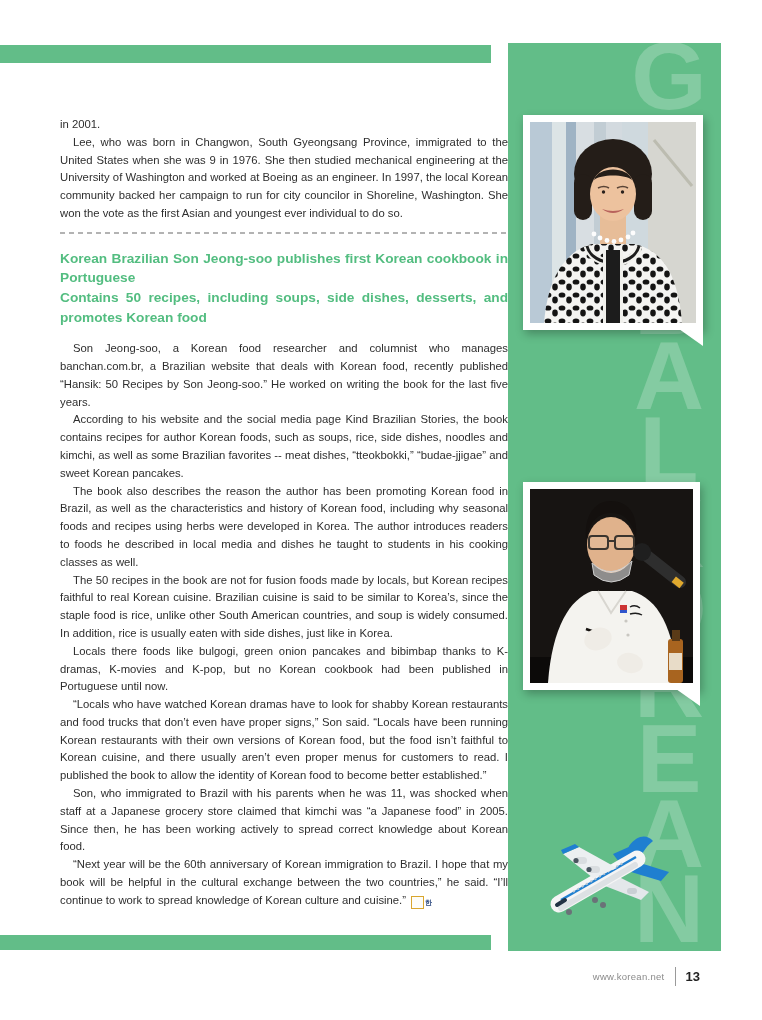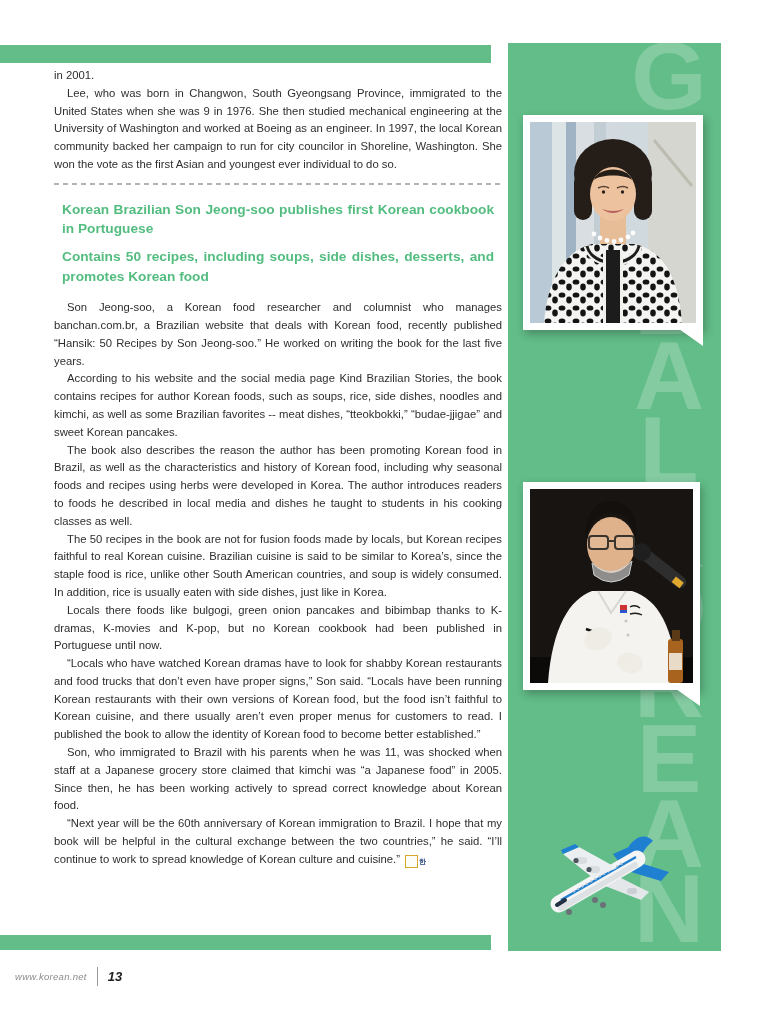--- a/index.html
+++ b/index.html
@@ -5,28 +5,28 @@
   html,body{margin:0;padding:0;background:#ffffff;}
   .page{position:relative;width:762px;height:1020px;background:#fff;overflow:hidden;
         font-family:"Liberation Sans",sans-serif;color:#2e2e2e;}
 
   
   .band{position:absolute;left:0;background:#62bd88;}
   .band-top{top:45px;width:491px;height:18px;}
   .band-bottom{top:935px;width:491px;height:15px;}
 
   
-  .text-col{position:absolute;left:54px;top:0;width:448px;padding-top:67px;}
+  .text-col{position:absolute;left:60px;top:0;width:448px;padding-top:116px;}
   .body-p{margin:0;font-size:11.3px;line-height:17.8px;text-align:justify;
           text-indent:13px;color:#2e2e2e;}
   .body-p.no-indent{text-indent:0;}
   .dashed-sep{border:none;height:2px;margin:9px 0 0 0;
     background:repeating-linear-gradient(90deg,#b3b3b3 0 5px,transparent 5px 9px);}
   .green-heading{color:#53bd80;font-weight:bold;font-size:13.7px;line-height:19.6px;
-          text-align:justify;margin:8px;}
+          text-align:justify;margin:0;}
   .green-heading.first{margin-top:15px;}
   .para-block.second{margin-top:13px;}
   .endmark{display:inline-block;margin-left:5px;width:11px;height:11px;line-height:11px;
      border:1px solid #d9a62e;color:#27457c;font-size:7px;text-align:center;
      vertical-align:-1px;font-weight:bold;background:#fdfdf8;}
 
   
   .right-panel{position:absolute;left:508px;top:43px;width:213px;height:908px;
      background:#62bd88;overflow:hidden;}
   .watermark{position:absolute;top:-5px;right:6px;width:92px;}
@@ -38,21 +38,21 @@
      box-shadow:2px 4px 9px rgba(0,0,0,0.28);}
   .photo-frame::after{content:"";position:absolute;right:0;bottom:-16px;width:24px;height:17px;
      background:#fff;clip-path:polygon(0 0,100% 0,100% 100%);}
   .photo1{left:15px;top:72px;width:166px;height:201px;}
   .photo2{left:15px;top:439px;width:163px;height:194px;}
   .photo-frame svg{display:block;}
 
   .airplane{position:absolute;left:35px;top:783px;width:132px;height:96px;}
 
   
-  .footer{position:absolute;left:15px;top:966px;width:700px;text-align:left;font-style:italic;}
+  .footer{position:absolute;left:0;top:966px;width:700px;text-align:right;}
   .footer-inner{display:inline-flex;align-items:center;gap:10px;}
   .footer-url{font-size:9.5px;color:#8b8b8b;letter-spacing:0.3px;}
   .v-divider{display:inline-block;width:1px;height:19px;background:#9a9a9a;}
   .footer-page{font-size:13px;font-weight:bold;color:#222;}
 </style>
 </head>
 <body>
 
 <div class="page">
 

